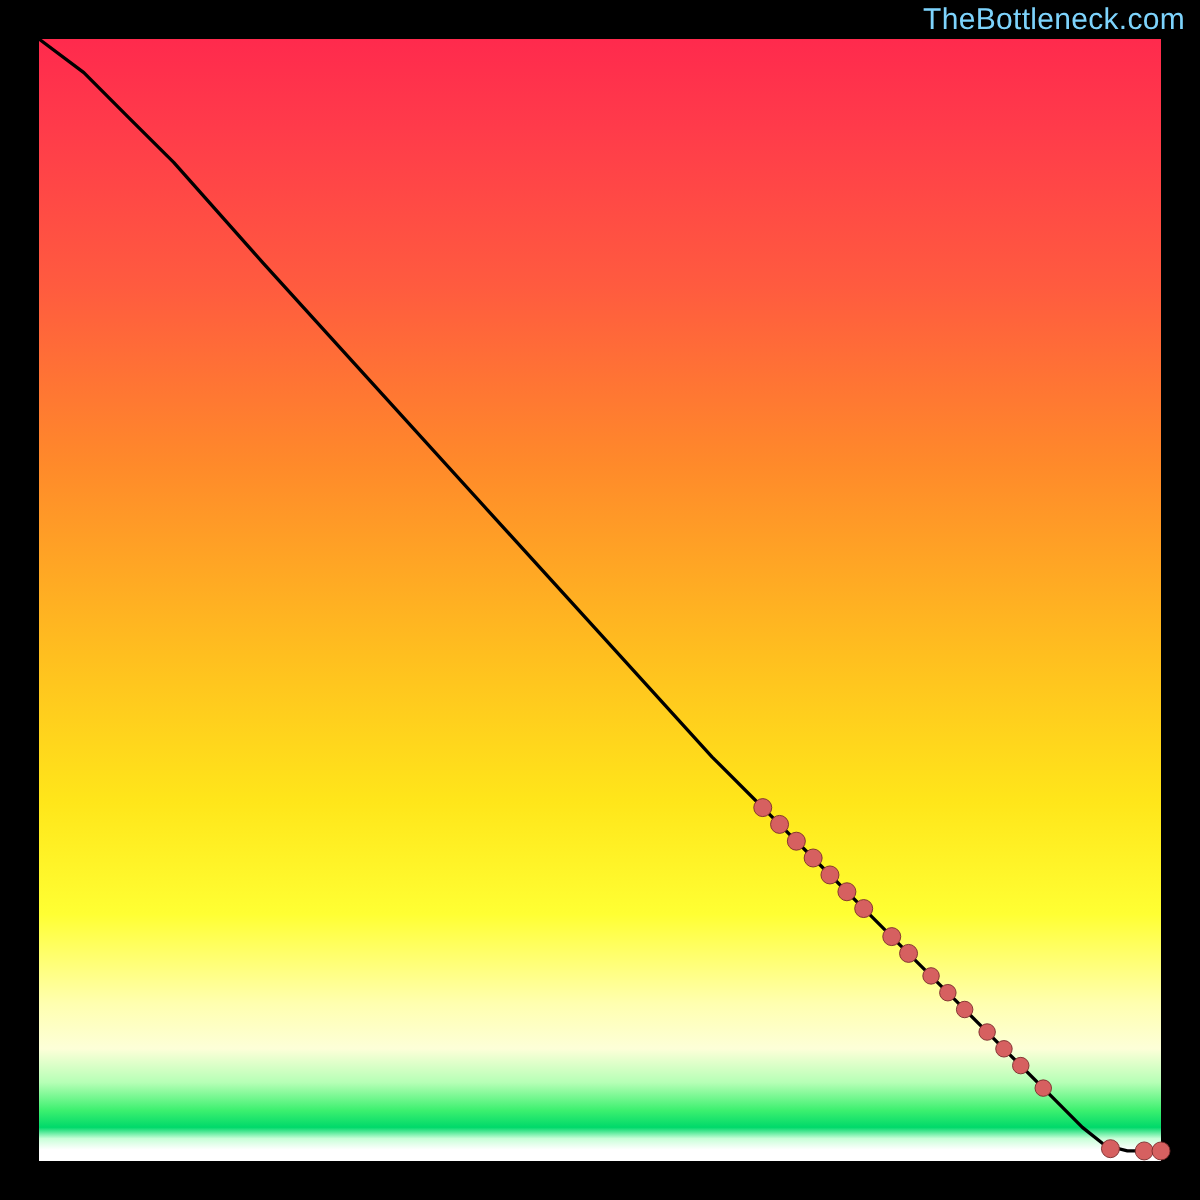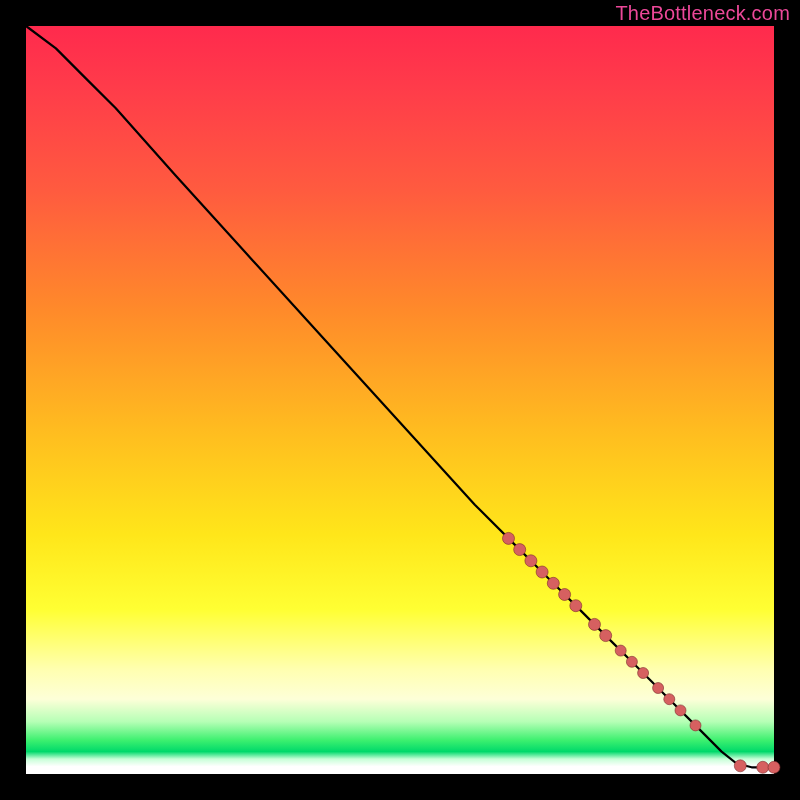--- a/index.html
+++ b/index.html
@@ -14,21 +14,21 @@
   .frame {
     position: relative;
     width: 800px;
     height: 800px;
     background: #000;
   }
   .watermark {
     position: absolute;
     top: 2px;
     right: 10px;
-    color: #ec4899;
+    color: #7dd3fc;
     font-size: 20px;
     font-weight: 500;
     letter-spacing: 0.2px;
     user-select: none;
   }
   .plot {
     position: absolute;
     left: 26px;
     top: 26px;
     width: 748px;

